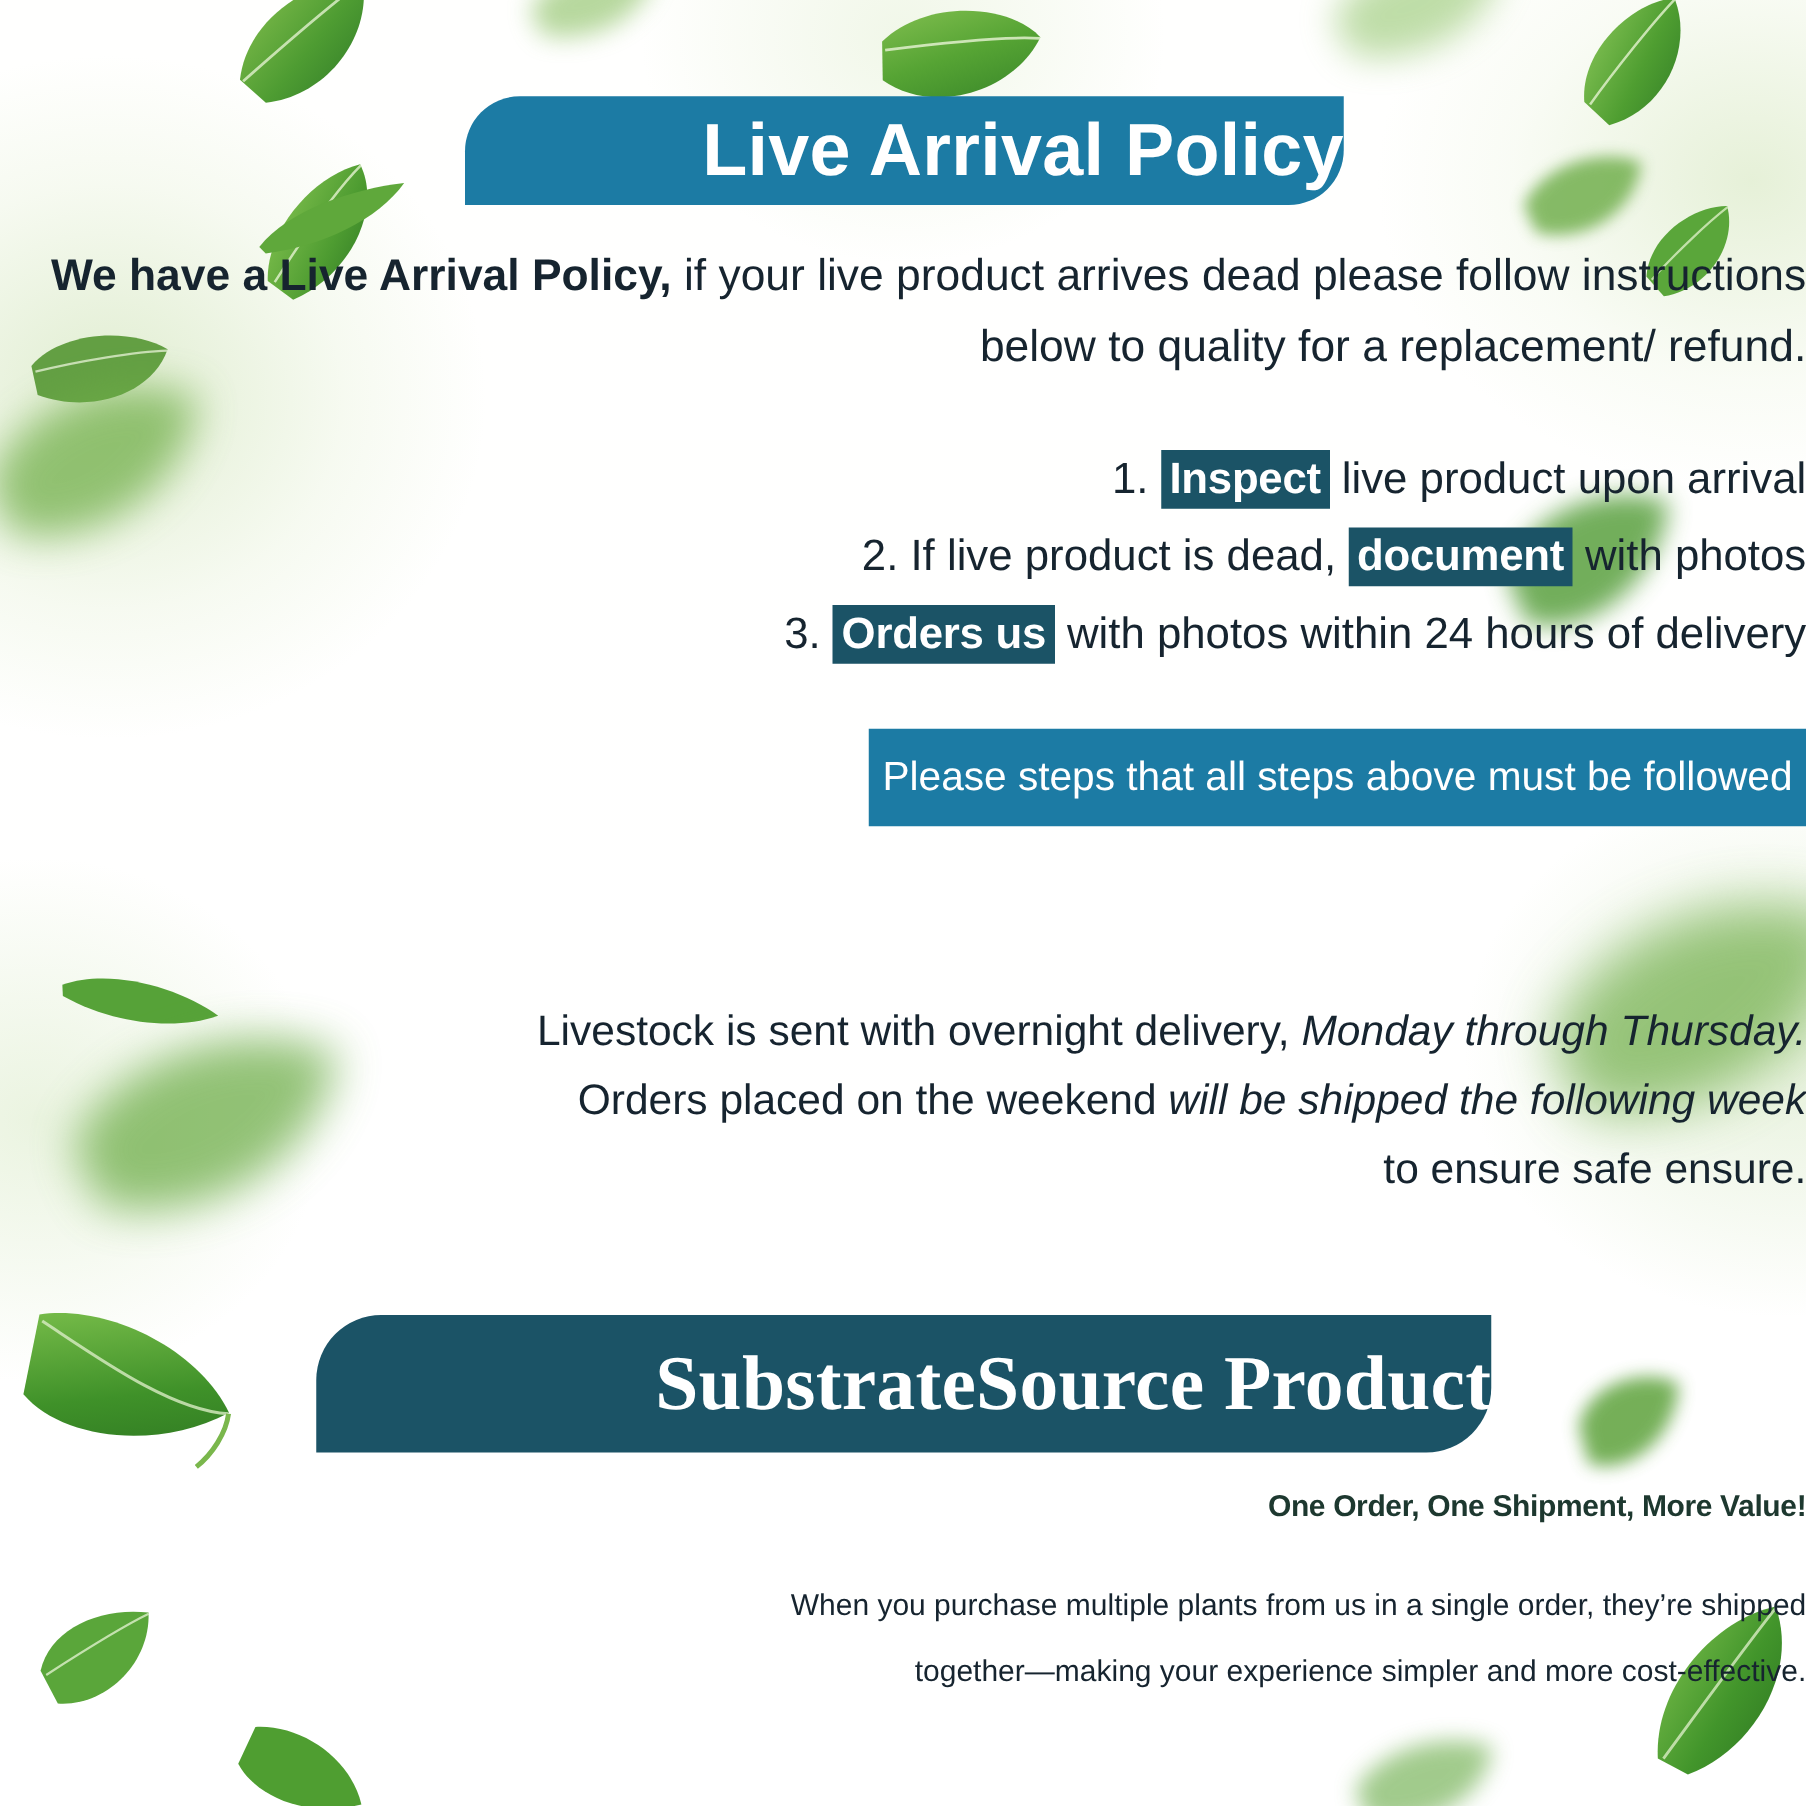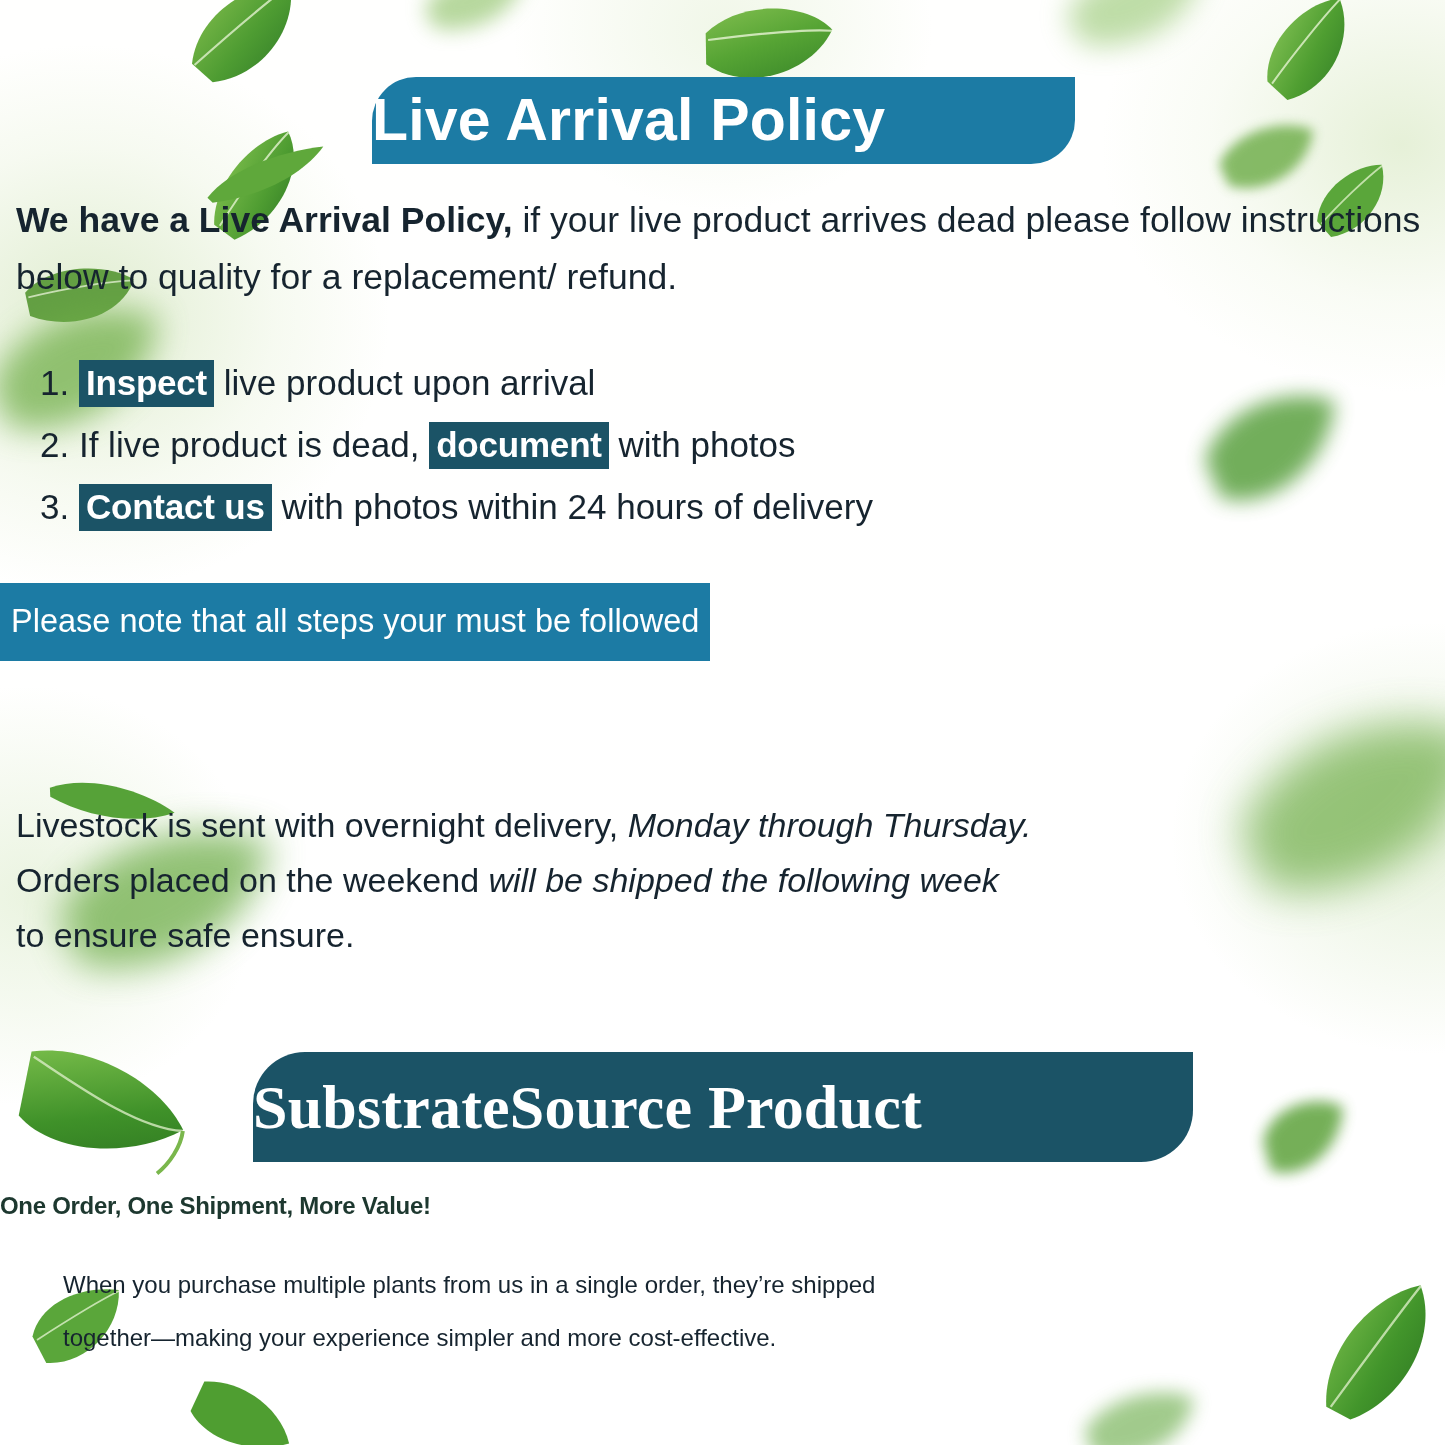--- a/index.html
+++ b/index.html
@@ -37,21 +37,21 @@
   .leaf {
     position: absolute;
     transform-origin: 50% 50%;
   }
   .leaf svg { display: block; width: 100%; height: 100%; }
 
   
   .content {
     position: absolute;
     inset: 0;
-    text-align: left;
+    text-align: right;
   }
 
   .banner {
     display: inline-block;
     color: #ffffff;
     font-weight: bold;
     letter-spacing: 0.2px;
     white-space: nowrap;
   }
 
@@ -344,27 +344,27 @@
         <span>live product upon arrival</span>
       </div>
       <div class="step">
         <span>2.</span>
         <span>If live product is dead,</span>
         <span class="hl">document</span>
         <span>with photos</span>
       </div>
       <div class="step">
         <span>3.</span>
-        <span class="hl">Contact us</span>
+        <span class="hl">Orders us</span>
         <span>with photos within 24 hours of delivery</span>
       </div>
     </div>
 
     <div class="note">
-      <div><span class="note-line">Please note that all steps your must be followed</span></div>
+      <div><span class="note-line">Please steps that all steps above must be followed</span></div>
     </div>
 
     <div class="para" id="livestock-para">
       <span>Livestock is sent with overnight delivery, </span><i>Monday through Thursday.</i><br>
       <span>Orders placed on the weekend </span><i>will be shipped the following week</i><br>
       <span>to ensure safe ensure.</span>
     </div>
 
     <div class="banner" id="banner-substrate">SubstrateSource Product</div>
 

